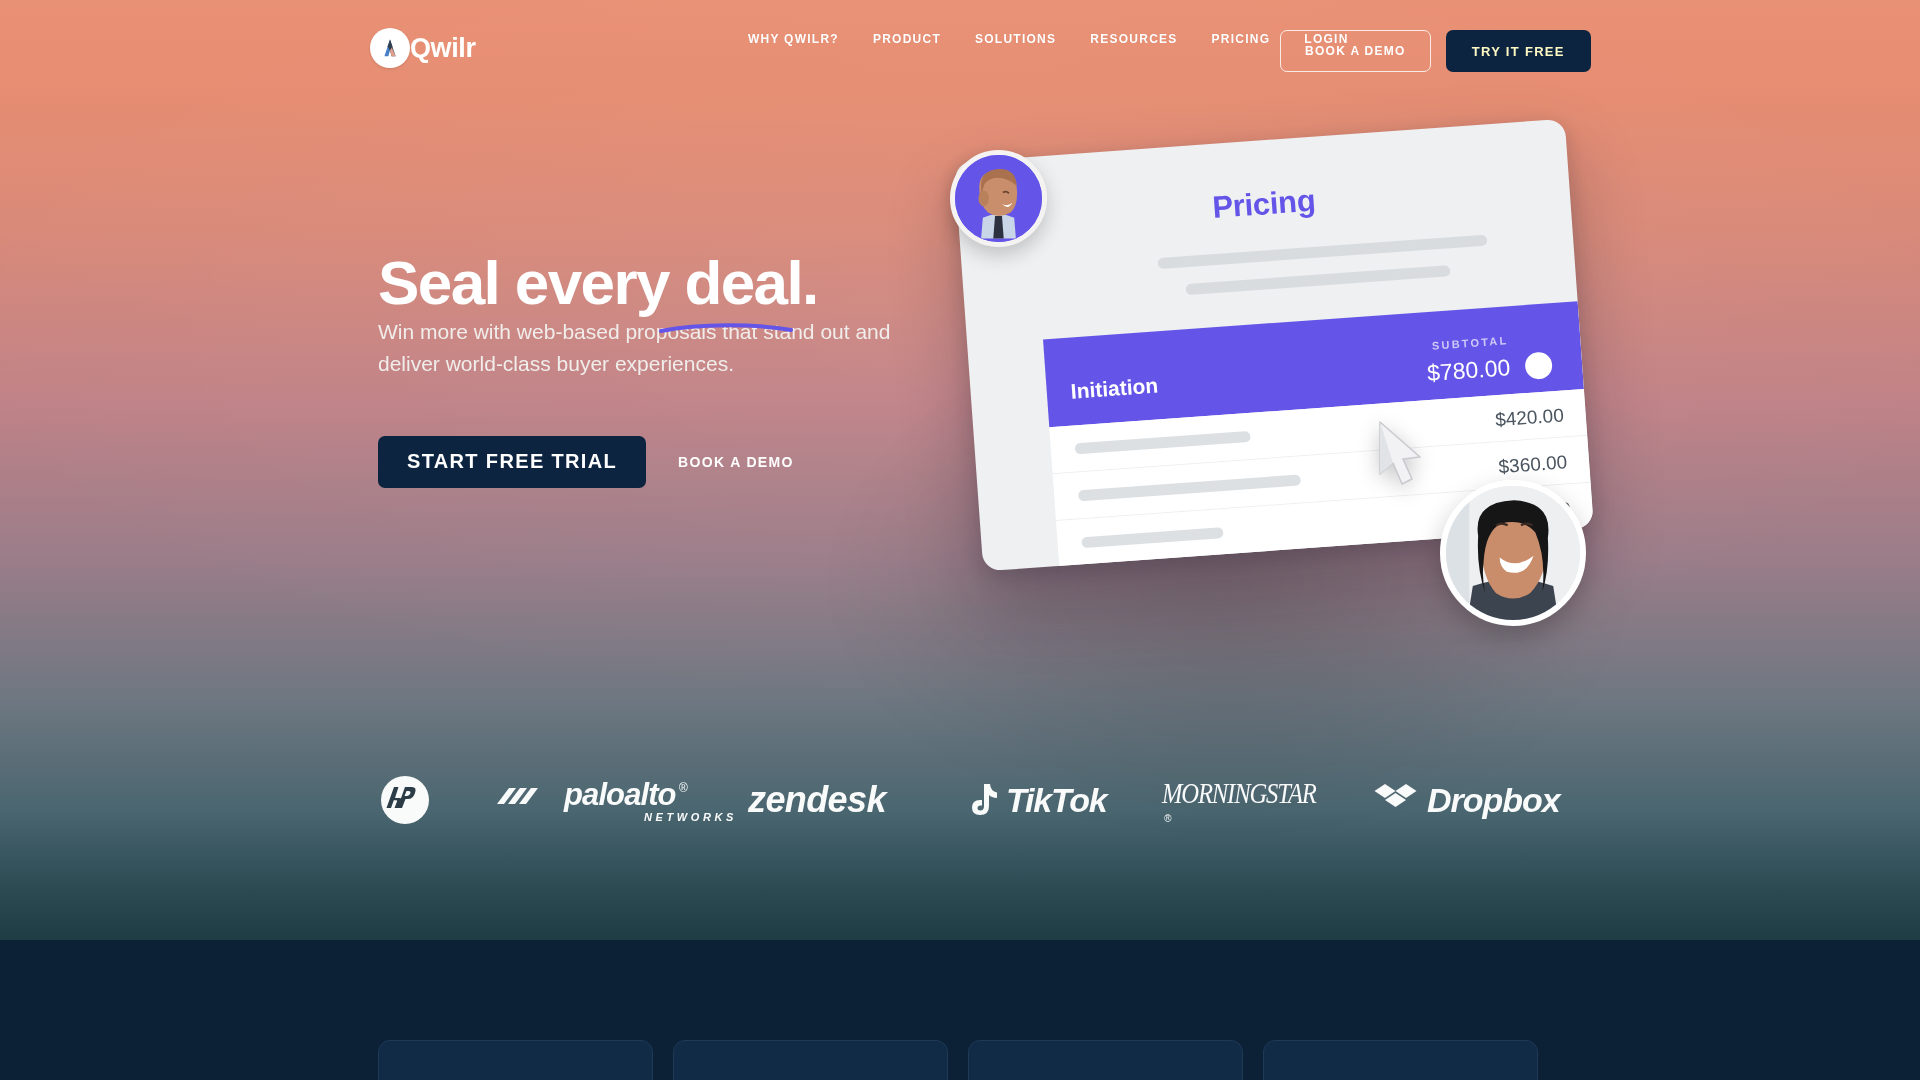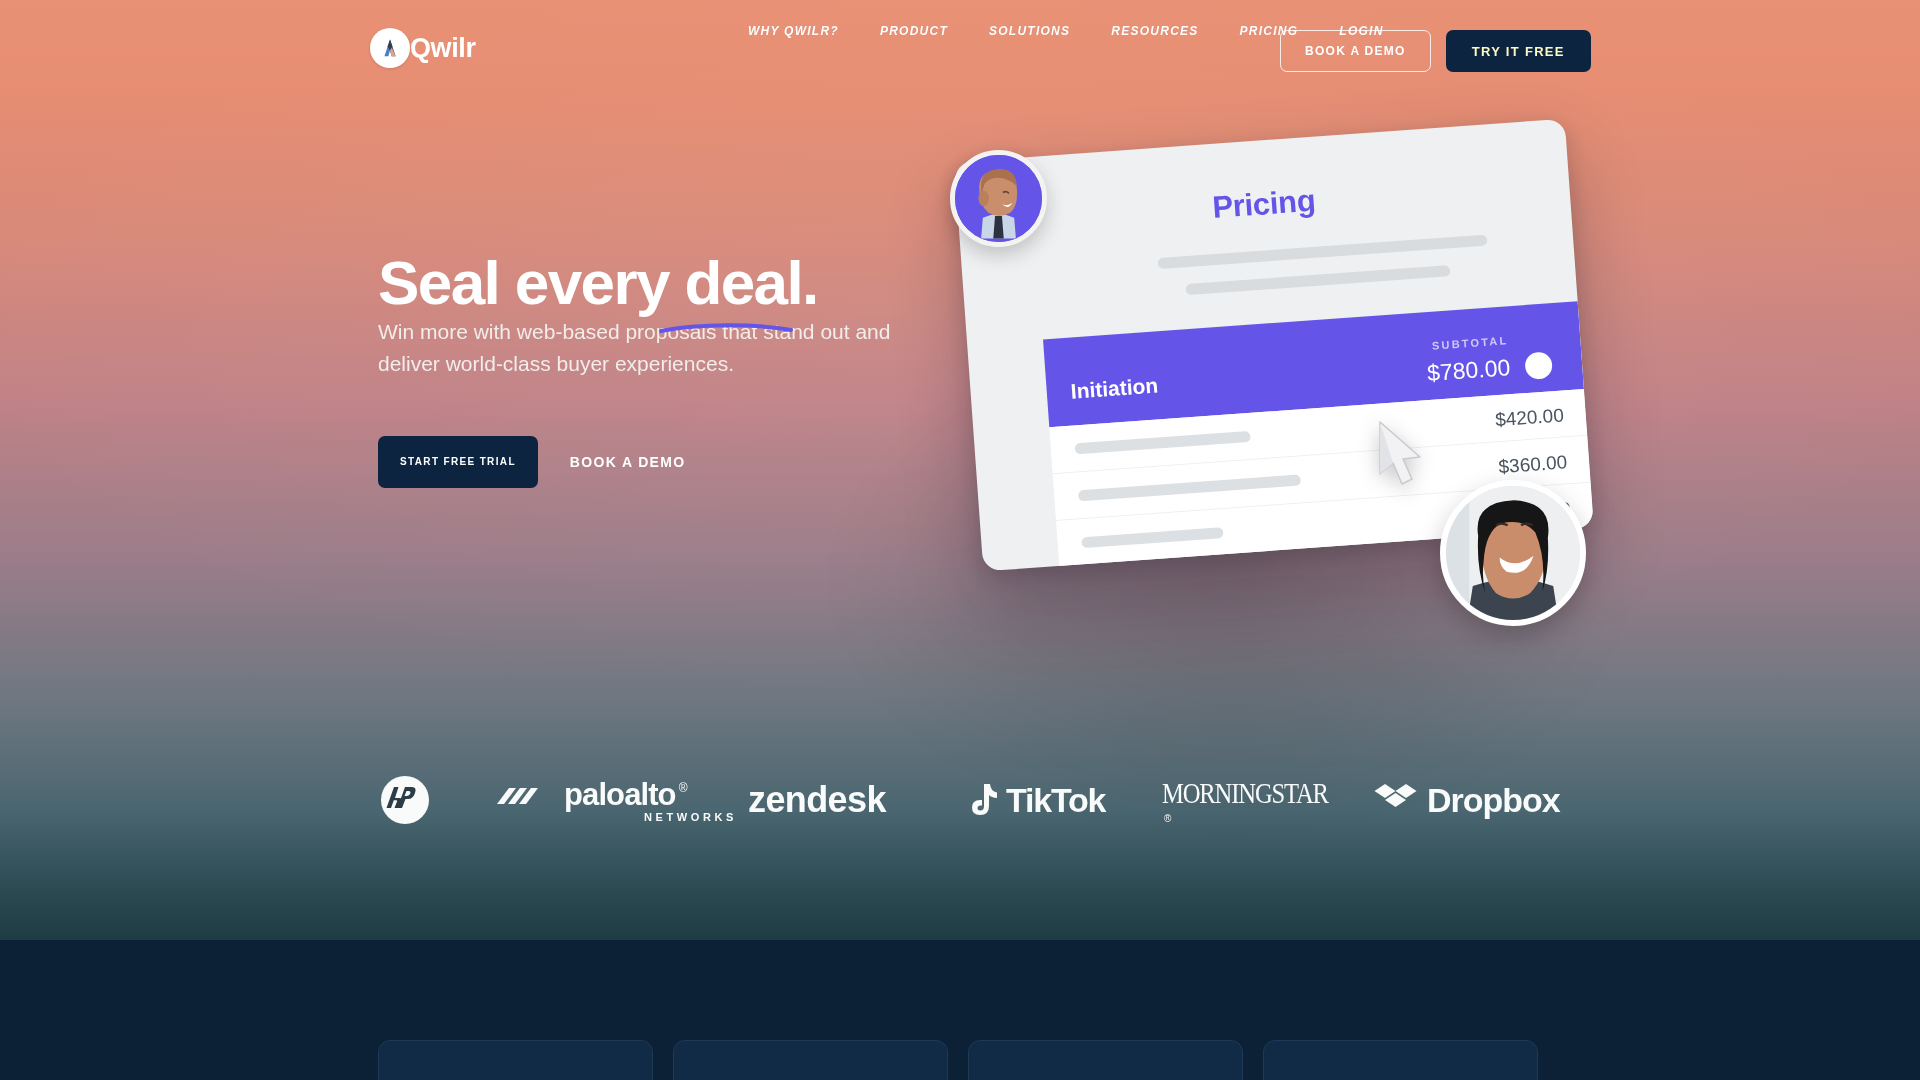--- a/index.html
+++ b/index.html
@@ -55,22 +55,22 @@
     width:40px; height:40px; border-radius:50%;
     background:#ffffff;
     display:flex; align-items:center; justify-content:center;
     box-shadow:0 1px 3px rgba(0,0,0,.12);
   }
   #brand .wordmark {
     color:#ffffff; font-size:27px; font-weight:600; letter-spacing:-0.4px;
   }
 
   #nav-links {
-    position:absolute; left:733px; top:24px;
-    display:flex; align-items:center; gap:11px;font-style:italic;
+    position:absolute; left:733px; top:32px;
+    display:flex; align-items:center; gap:4px;
   }
   #nav-links a {
     color:#ffffff; text-decoration:none;
     font-size:12px; font-weight:700; letter-spacing:1.25px;
     padding:0 15px; white-space:nowrap;
     text-shadow:0 0 1px rgba(0,0,0,.10);
   }
 
   #nav-actions {
     position:absolute; left:1280px; top:30px;
@@ -104,23 +104,23 @@
   #headline-underline {
     position:absolute; left:281px; top:72px; width:134px; height:12px;
     overflow:visible;
   }
   #subhead {
     color:#F0EDEB; font-size:21px; font-weight:400; line-height:1.55;
     max-width:575px;
   }
   #hero-ctas { margin-top:55px; display:flex; align-items:center; gap:8px; }
   #btn-trial {
-    height:52px; padding:0 22px; border-radius:7px;
+    height:52px; padding:0 29px; border-radius:7px;
     background:#0D2440; color:#ffffff; border:none;
-    font-size:10px; font-weight:700; letter-spacing:1.35px;
+    font-size:20px; font-weight:700; letter-spacing:1.35px;
     display:flex; align-items:center; justify-content:center;
     cursor:pointer; font-family:"Liberation Sans", sans-serif;
   }
   #btn-demo-hero {
     height:52px; padding:0 24px;
     background:transparent; color:#ffffff; border:none;
     font-size:14px; font-weight:700; letter-spacing:1.35px;
     display:flex; align-items:center; justify-content:center;
     cursor:pointer; font-family:"Liberation Sans", sans-serif;
   }
@@ -195,20 +195,21 @@
   #cursor-3d {
     position:absolute; left:404px; top:278px; width:56px; height:72px;
     z-index:24; filter:drop-shadow(0 5px 10px rgba(0,0,0,.22));
   }
 
   
   #logos {
     position:absolute; left:0; top:740px; width:1735px; height:120px;
     display:flex; align-items:center;
     z-index:20;
+    font-style:italic;
   }
   .logo-item {
     position:absolute; top:0; height:120px;
     display:flex; align-items:center; gap:9px;
     color:#ffffff;
     opacity:.97;
   }
   .logo-text { font-size:31px; font-weight:700; letter-spacing:-0.9px; color:#ffffff; }
 
   

